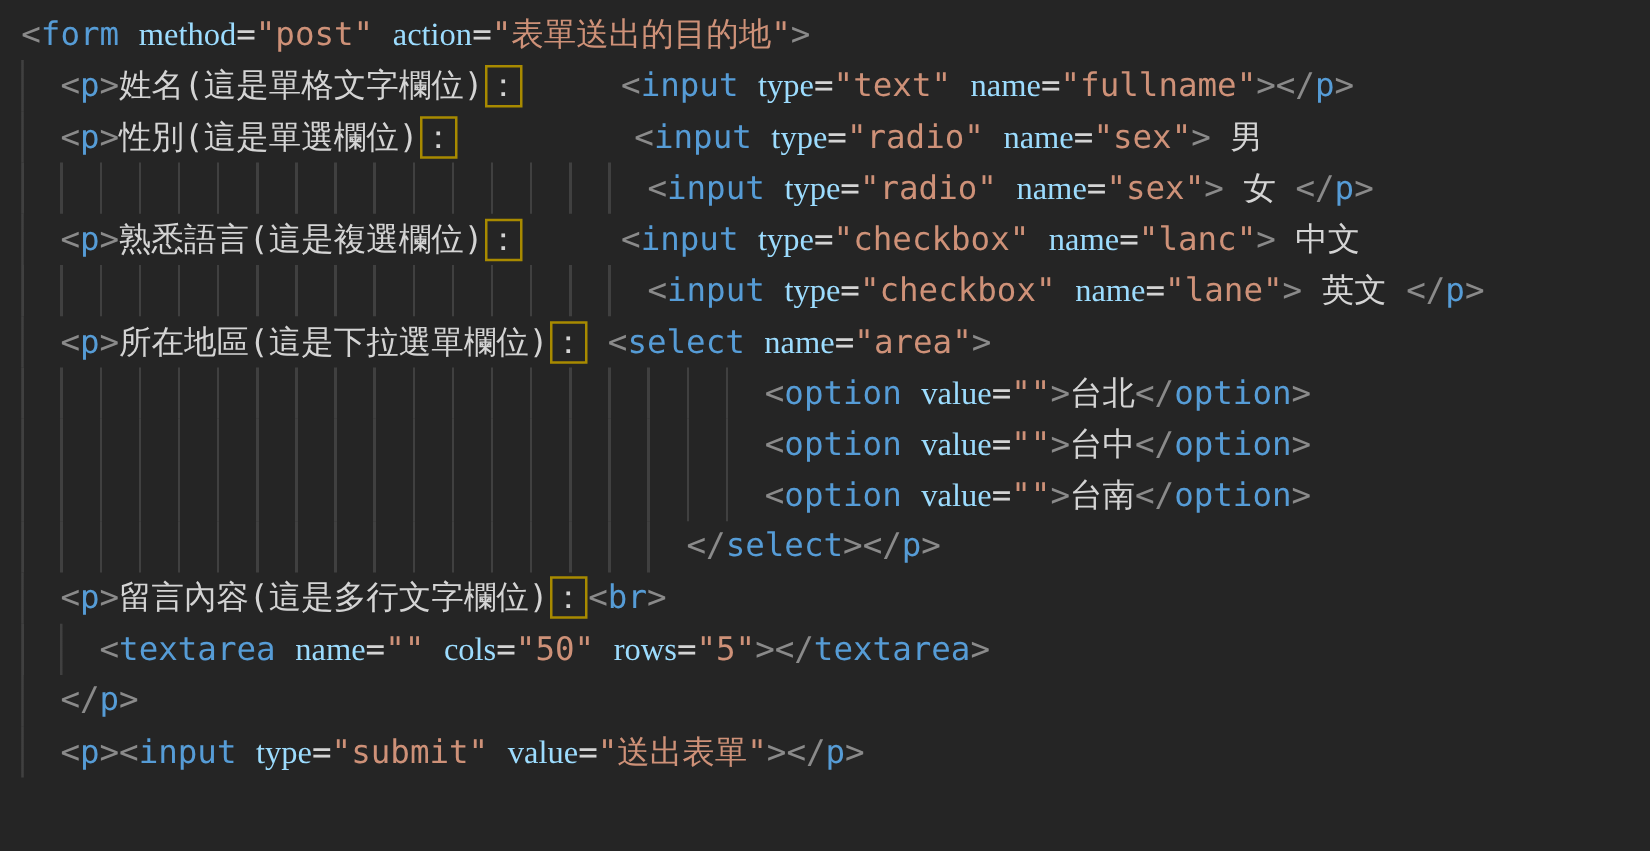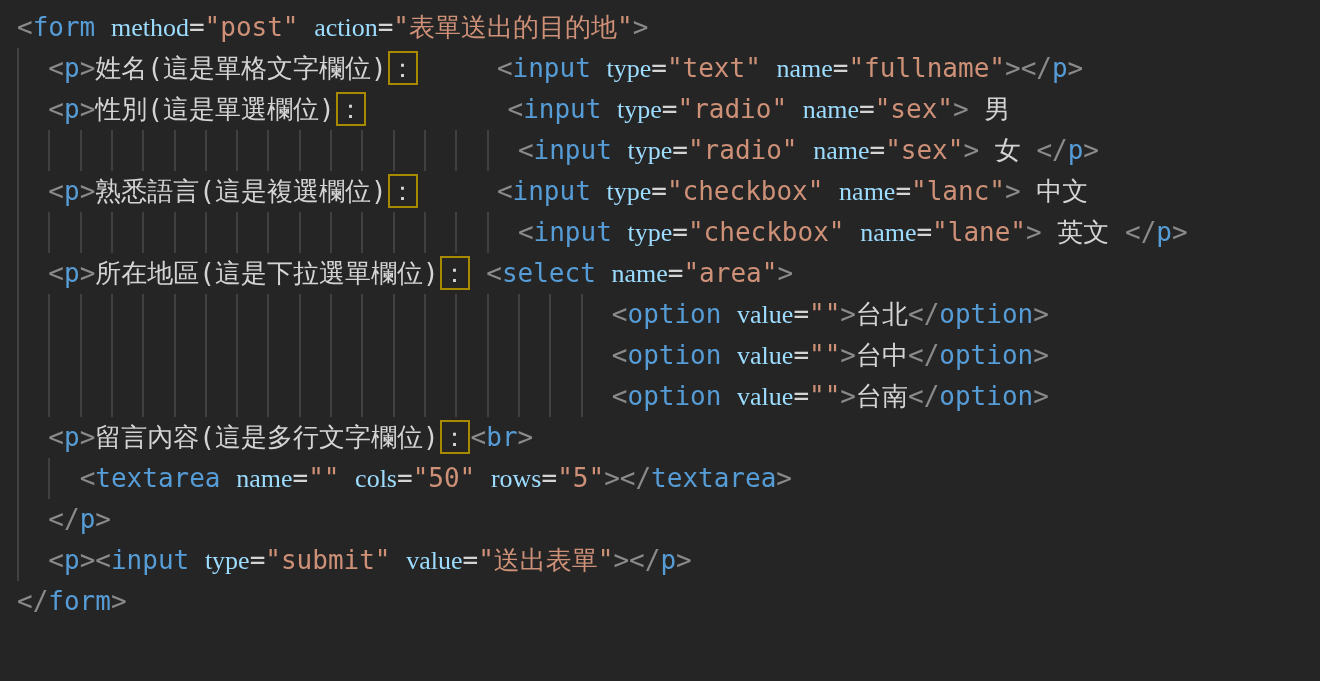--- a/index.html
+++ b/index.html
@@ -42,18 +42,18 @@
     <div class="line"><span class="content"><span class="tok-pun">&lt;</span><span class="tok-tag">form</span><span class="tok-txt"> </span><span class="tok-attr">method</span><span class="tok-txt">=</span><span class="tok-str">"post"</span><span class="tok-txt"> </span><span class="tok-attr">action</span><span class="tok-txt">=</span><span class="tok-str">"表單送出的目的地"</span><span class="tok-pun">&gt;</span></span></div>
     <div class="line"><span class="guides" style="width: calc(0ch + 2px);"></span><span class="content"><span class="tok-txt">  </span><span class="tok-pun">&lt;</span><span class="tok-tag">p</span><span class="tok-pun">&gt;</span><span class="tok-txt">姓名(這是單格文字欄位)</span><span class="tok-colon">：</span><span class="tok-txt">     </span><span class="tok-pun">&lt;</span><span class="tok-tag">input</span><span class="tok-txt"> </span><span class="tok-attr">type</span><span class="tok-txt">=</span><span class="tok-str">"text"</span><span class="tok-txt"> </span><span class="tok-attr">name</span><span class="tok-txt">=</span><span class="tok-str">"fullname"</span><span class="tok-pun">&gt;&lt;/</span><span class="tok-tag">p</span><span class="tok-pun">&gt;</span></span></div>
     <div class="line"><span class="guides" style="width: calc(0ch + 2px);"></span><span class="content"><span class="tok-txt">  </span><span class="tok-pun">&lt;</span><span class="tok-tag">p</span><span class="tok-pun">&gt;</span><span class="tok-txt">性別(這是單選欄位)</span><span class="tok-colon">：</span><span class="tok-txt">         </span><span class="tok-pun">&lt;</span><span class="tok-tag">input</span><span class="tok-txt"> </span><span class="tok-attr">type</span><span class="tok-txt">=</span><span class="tok-str">"radio"</span><span class="tok-txt"> </span><span class="tok-attr">name</span><span class="tok-txt">=</span><span class="tok-str">"sex"</span><span class="tok-pun">&gt;</span><span class="tok-txt"> 男</span></span></div>
     <div class="line"><span class="guides" style="width: calc(30ch + 2px);"></span><span class="content"><span class="tok-txt">                                </span><span class="tok-pun">&lt;</span><span class="tok-tag">input</span><span class="tok-txt"> </span><span class="tok-attr">type</span><span class="tok-txt">=</span><span class="tok-str">"radio"</span><span class="tok-txt"> </span><span class="tok-attr">name</span><span class="tok-txt">=</span><span class="tok-str">"sex"</span><span class="tok-pun">&gt;</span><span class="tok-txt"> 女 </span><span class="tok-pun">&lt;/</span><span class="tok-tag">p</span><span class="tok-pun">&gt;</span></span></div>
     <div class="line"><span class="guides" style="width: calc(0ch + 2px);"></span><span class="content"><span class="tok-txt">  </span><span class="tok-pun">&lt;</span><span class="tok-tag">p</span><span class="tok-pun">&gt;</span><span class="tok-txt">熟悉語言(這是複選欄位)</span><span class="tok-colon">：</span><span class="tok-txt">     </span><span class="tok-pun">&lt;</span><span class="tok-tag">input</span><span class="tok-txt"> </span><span class="tok-attr">type</span><span class="tok-txt">=</span><span class="tok-str">"checkbox"</span><span class="tok-txt"> </span><span class="tok-attr">name</span><span class="tok-txt">=</span><span class="tok-str">"lanc"</span><span class="tok-pun">&gt;</span><span class="tok-txt"> 中文</span></span></div>
     <div class="line"><span class="guides" style="width: calc(30ch + 2px);"></span><span class="content"><span class="tok-txt">                                </span><span class="tok-pun">&lt;</span><span class="tok-tag">input</span><span class="tok-txt"> </span><span class="tok-attr">type</span><span class="tok-txt">=</span><span class="tok-str">"checkbox"</span><span class="tok-txt"> </span><span class="tok-attr">name</span><span class="tok-txt">=</span><span class="tok-str">"lane"</span><span class="tok-pun">&gt;</span><span class="tok-txt"> 英文 </span><span class="tok-pun">&lt;/</span><span class="tok-tag">p</span><span class="tok-pun">&gt;</span></span></div>
     <div class="line"><span class="guides" style="width: calc(0ch + 2px);"></span><span class="content"><span class="tok-txt">  </span><span class="tok-pun">&lt;</span><span class="tok-tag">p</span><span class="tok-pun">&gt;</span><span class="tok-txt">所在地區(這是下拉選單欄位)</span><span class="tok-colon">：</span><span class="tok-txt"> </span><span class="tok-pun">&lt;</span><span class="tok-tag">select</span><span class="tok-txt"> </span><span class="tok-attr">name</span><span class="tok-txt">=</span><span class="tok-str">"area"</span><span class="tok-pun">&gt;</span></span></div>
     <div class="line"><span class="guides" style="width: calc(36ch + 2px);"></span><span class="content"><span class="tok-txt">                                      </span><span class="tok-pun">&lt;</span><span class="tok-tag">option</span><span class="tok-txt"> </span><span class="tok-attr">value</span><span class="tok-txt">=</span><span class="tok-str">""</span><span class="tok-pun">&gt;</span><span class="tok-txt">台北</span><span class="tok-pun">&lt;/</span><span class="tok-tag">option</span><span class="tok-pun">&gt;</span></span></div>
     <div class="line"><span class="guides" style="width: calc(36ch + 2px);"></span><span class="content"><span class="tok-txt">                                      </span><span class="tok-pun">&lt;</span><span class="tok-tag">option</span><span class="tok-txt"> </span><span class="tok-attr">value</span><span class="tok-txt">=</span><span class="tok-str">""</span><span class="tok-pun">&gt;</span><span class="tok-txt">台中</span><span class="tok-pun">&lt;/</span><span class="tok-tag">option</span><span class="tok-pun">&gt;</span></span></div>
     <div class="line"><span class="guides" style="width: calc(36ch + 2px);"></span><span class="content"><span class="tok-txt">                                      </span><span class="tok-pun">&lt;</span><span class="tok-tag">option</span><span class="tok-txt"> </span><span class="tok-attr">value</span><span class="tok-txt">=</span><span class="tok-str">""</span><span class="tok-pun">&gt;</span><span class="tok-txt">台南</span><span class="tok-pun">&lt;/</span><span class="tok-tag">option</span><span class="tok-pun">&gt;</span></span></div>
+    <div class="line"><span class="guides" style="width: calc(32ch + 2px);"></span><span class="content"><span class="tok-txt">                                  </span><span class="tok-pun">&lt;/</span><span class="tok-tag">select</span><span class="tok-pun">&gt;&lt;/</span><span class="tok-tag">p</span><span class="tok-pun">&gt;</span></span></div>
     <div class="line"><span class="guides" style="width: calc(0ch + 2px);"></span><span class="content"><span class="tok-txt">  </span><span class="tok-pun">&lt;</span><span class="tok-tag">p</span><span class="tok-pun">&gt;</span><span class="tok-txt">留言內容(這是多行文字欄位)</span><span class="tok-colon">：</span><span class="tok-pun">&lt;</span><span class="tok-tag">br</span><span class="tok-pun">&gt;</span></span></div>
     <div class="line"><span class="guides" style="width: calc(2ch + 2px);"></span><span class="content"><span class="tok-txt">    </span><span class="tok-pun">&lt;</span><span class="tok-tag">textarea</span><span class="tok-txt"> </span><span class="tok-attr">name</span><span class="tok-txt">=</span><span class="tok-str">""</span><span class="tok-txt"> </span><span class="tok-attr">cols</span><span class="tok-txt">=</span><span class="tok-str">"50"</span><span class="tok-txt"> </span><span class="tok-attr">rows</span><span class="tok-txt">=</span><span class="tok-str">"5"</span><span class="tok-pun">&gt;&lt;/</span><span class="tok-tag">textarea</span><span class="tok-pun">&gt;</span></span></div>
     <div class="line"><span class="guides" style="width: calc(0ch + 2px);"></span><span class="content"><span class="tok-txt">  </span><span class="tok-pun">&lt;/</span><span class="tok-tag">p</span><span class="tok-pun">&gt;</span></span></div>
     <div class="line"><span class="guides" style="width: calc(0ch + 2px);"></span><span class="content"><span class="tok-txt">  </span><span class="tok-pun">&lt;</span><span class="tok-tag">p</span><span class="tok-pun">&gt;&lt;</span><span class="tok-tag">input</span><span class="tok-txt"> </span><span class="tok-attr">type</span><span class="tok-txt">=</span><span class="tok-str">"submit"</span><span class="tok-txt"> </span><span class="tok-attr">value</span><span class="tok-txt">=</span><span class="tok-str">"送出表單"</span><span class="tok-pun">&gt;&lt;/</span><span class="tok-tag">p</span><span class="tok-pun">&gt;</span></span></div>
-    <div class="line"><span class="content"><span class="tok-pun">&lt;/</span><span class="tok-tag">form</span><span class="tok-pun">&gt;</span></span></div>
   </div>
 
 </body></html>

